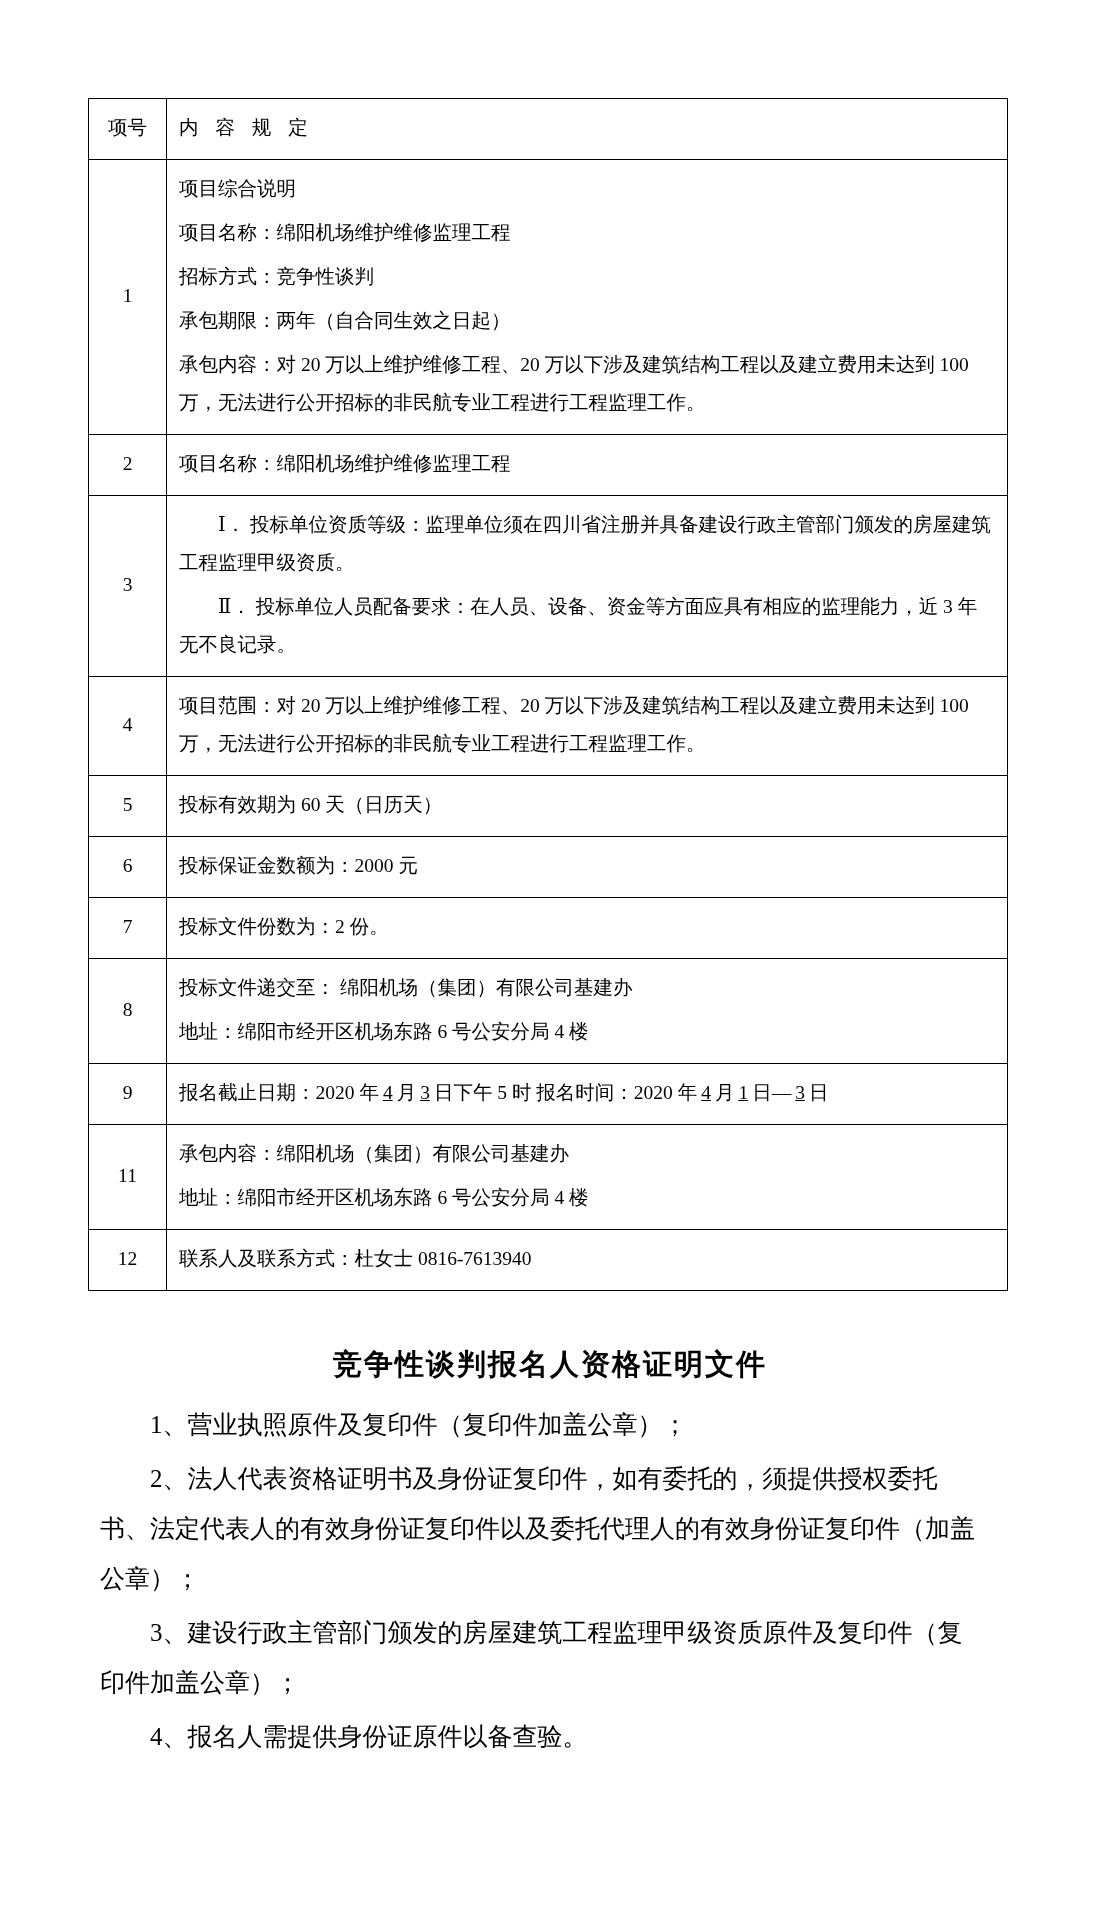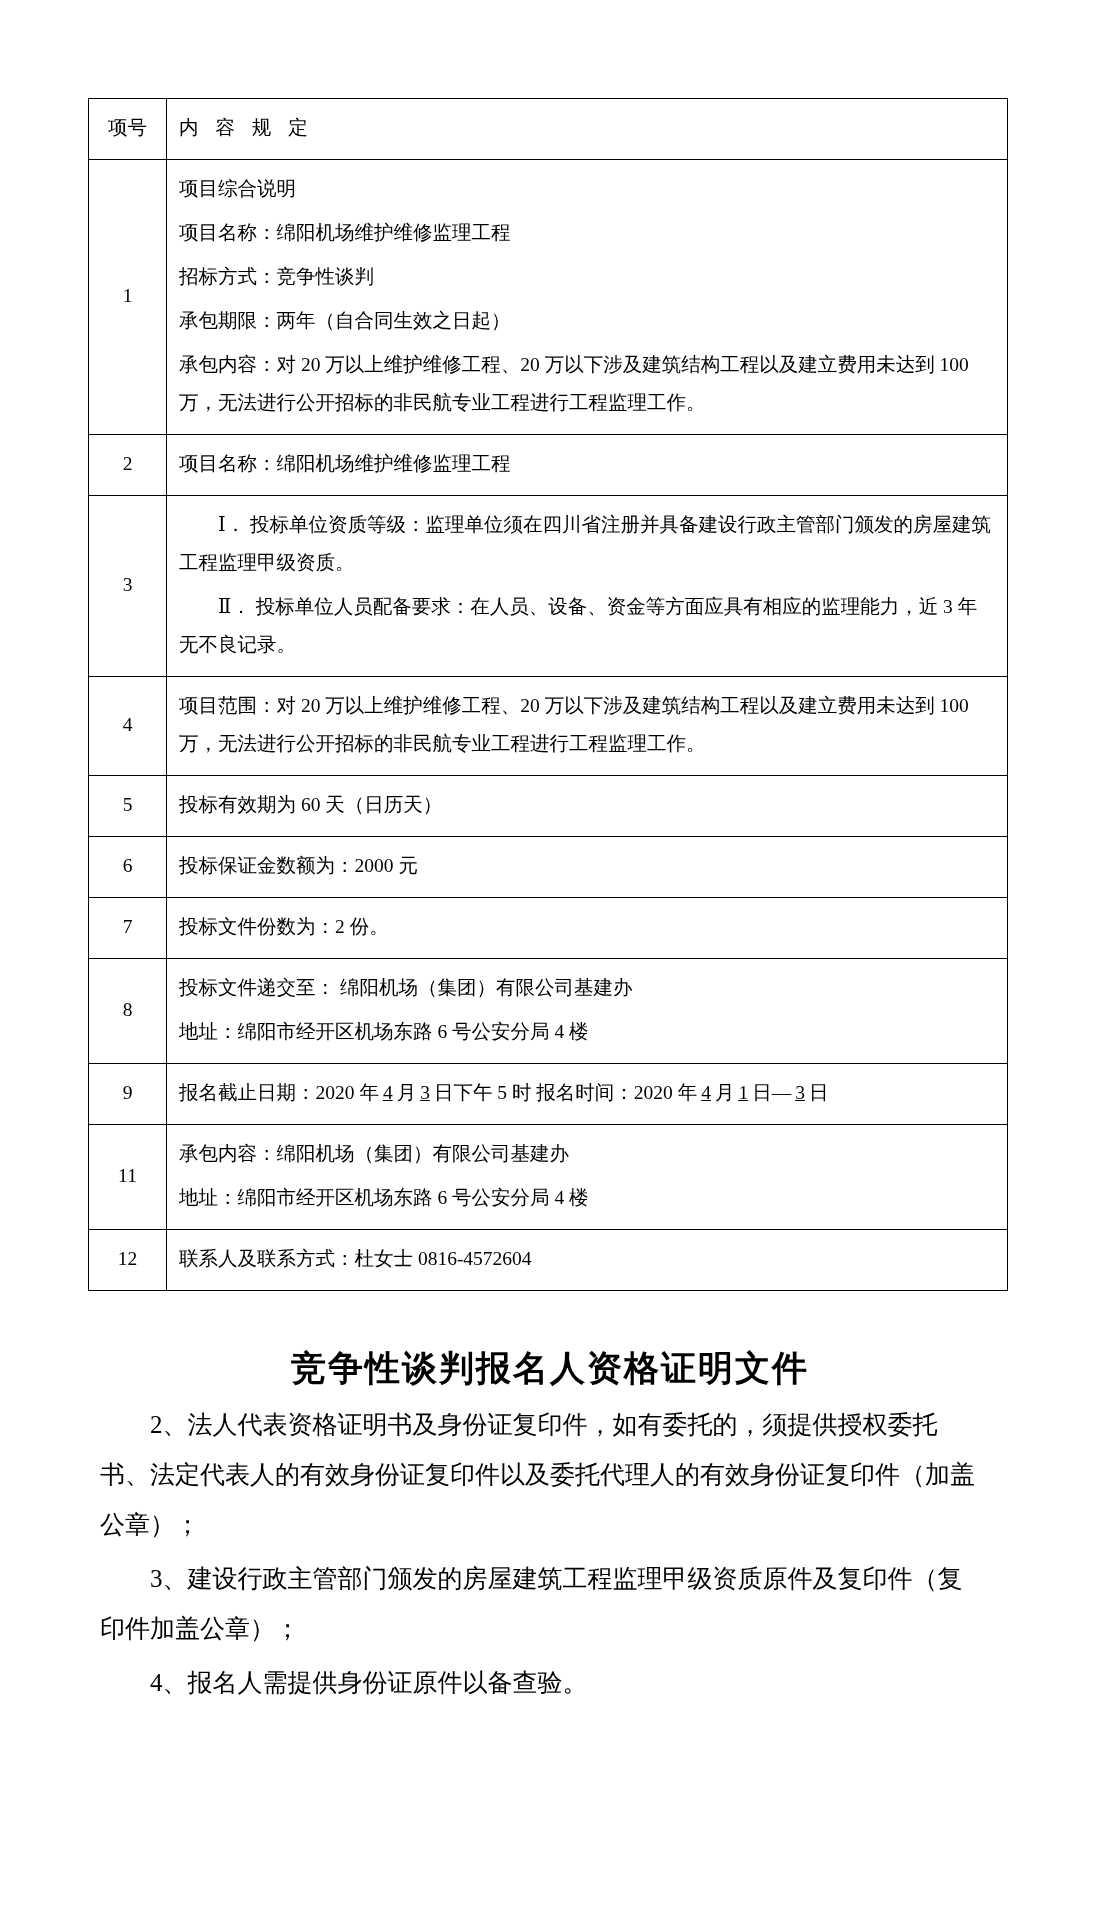--- a/index.html
+++ b/index.html
@@ -68,21 +68,21 @@
   .uwide {
     text-decoration: underline;
     padding: 0 16px;
   }
   .section-title {
     position: absolute;
     left: 0;
     top: 1345px;
     width: 1100px;
     text-align: center;
-    font-size: 35px;
+    font-size: 29px;
     font-weight: bold;
     font-family: "Liberation Serif", "DejaVu Serif", serif;
     letter-spacing: 2px;
   }
   .body-text {
     position: absolute;
     left: 100px;
     top: 1400px;
     width: 880px;
     font-size: 25px;
@@ -184,27 +184,28 @@
         <td class="col-no">11</td>
         <td class="cell-content">
           <p>承包内容：绵阳机场（集团）有限公司基建办</p>
           <p>地址：绵阳市经开区机场东路 6 号公安分局 4 楼</p>
         </td>
       </tr>
 
       <tr>
         <td class="col-no">12</td>
         <td class="cell-content">
-          <p>联系人及联系方式：杜女士 0816-4572604</p>
+          <p>联系人及联系方式：杜女士 0816-7613940</p>
         </td>
       </tr>
     </tbody>
   </table>
 
   <div class="section-title">竞争性谈判报名人资格证明文件</div>
 
   <div class="body-text">
+    <p>1、营业执照原件及复印件（复印件加盖公章）；</p>
     <p>2、法人代表资格证明书及身份证复印件，如有委托的，须提供授权委托书、法定代表人的有效身份证复印件以及委托代理人的有效身份证复印件（加盖公章）；</p>
     <p>3、建设行政主管部门颁发的房屋建筑工程监理甲级资质原件及复印件（复印件加盖公章）；</p>
     <p>4、报名人需提供身份证原件以备查验。</p>
   </div>
 
 </div>
 
 </body></html>

